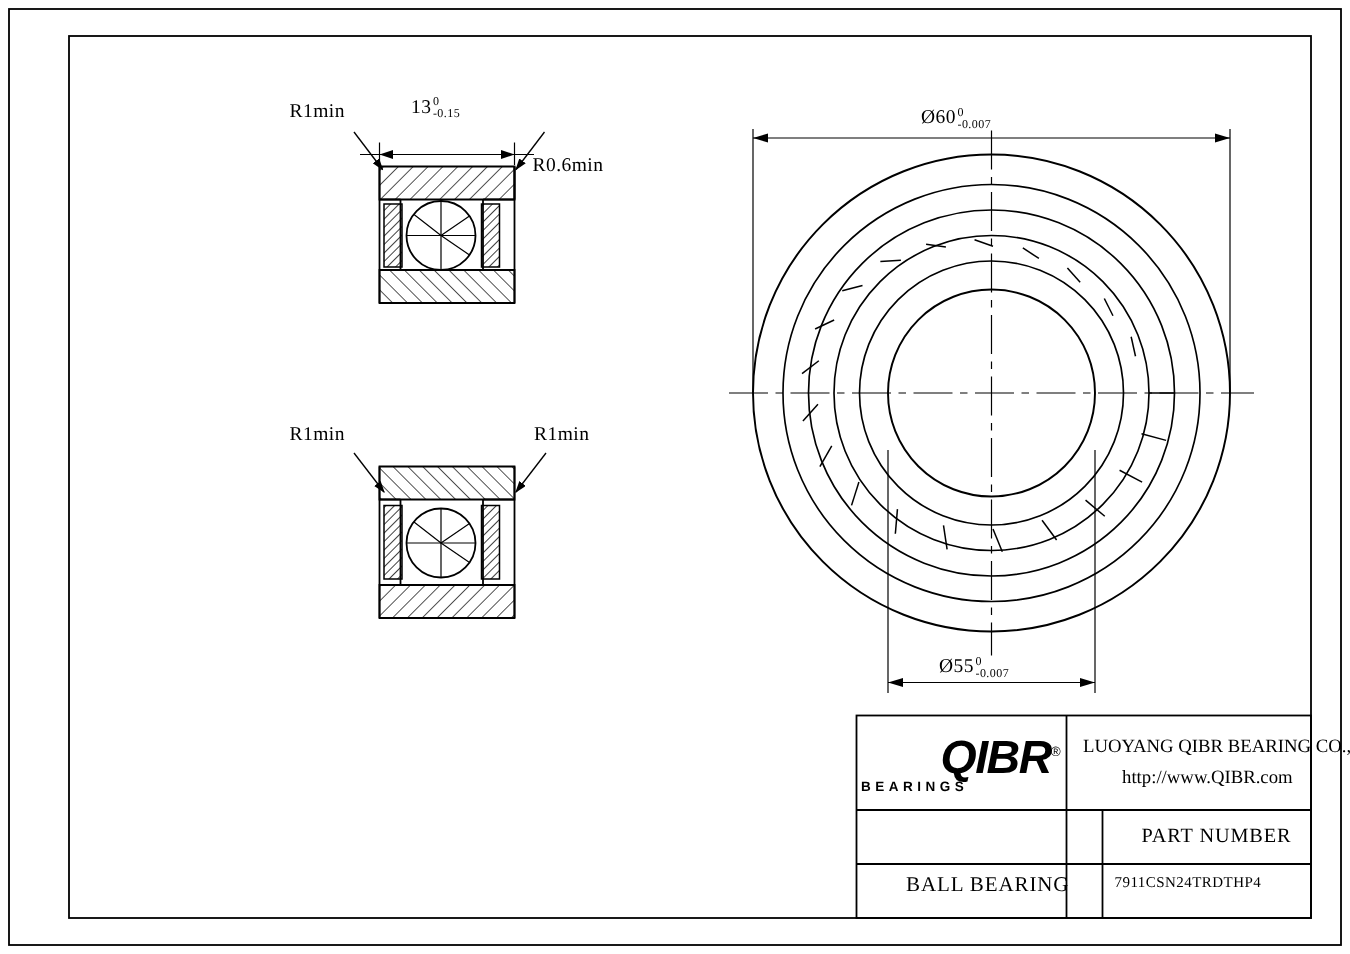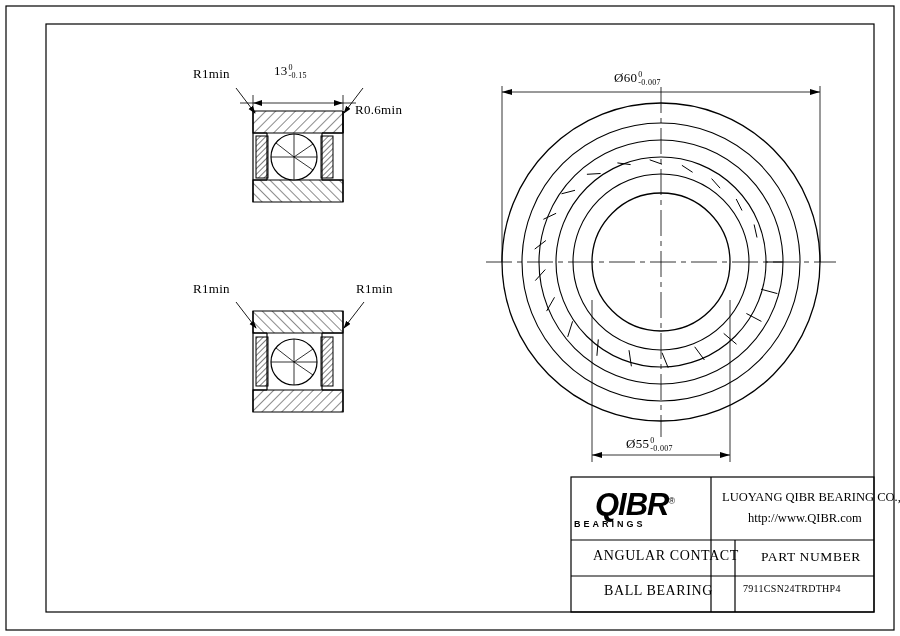--- a/index.html
+++ b/index.html
@@ -54,20 +54,21 @@
     font-family: "Liberation Serif", serif;
     white-space: nowrap;
   }
   .qibr-logo {
     position: absolute;
     font-family: "Liberation Sans", sans-serif;
     font-weight: bold;
     font-style: italic;
     font-size: 31px;
     letter-spacing: -1px;
+    margin-left: 32px;
   }
   .qibr-sub {
     position: absolute;
     font-family: "Liberation Sans", sans-serif;
     font-size: 9px;
     letter-spacing: 3px;
     font-weight: bold;
   }
   .reg {
     font-size: 9px;
@@ -276,19 +277,18 @@
   </div>
 
   <div class="qibr-logo" style="left:595px; top:487px;">
     <span>QIBR</span><span class="reg">®</span>
   </div>
   <div class="qibr-sub" style="left:574px; top:519px;text-align:center;">BEARINGS</div>
 
   <div class="tb-text" style="left:722px; top:490px; font-size:12.5px;">LUOYANG QIBR BEARING CO., LTD</div>
   <div class="tb-text" style="left:748px; top:511px; font-size:12.5px;">http://www.QIBR.com</div>
 
-  <div class="tb-text" style="left:593px; top:548px; font-size:14px; letter-spacing:0.6px;">ANGULAR CONTACT</div>
   <div class="tb-text" style="left:604px; top:583px; font-size:14px; letter-spacing:0.6px;">BALL BEARING</div>
 
   <div class="tb-text" style="left:761px; top:549px; font-size:13.5px; letter-spacing:0.6px;">PART NUMBER</div>
   <div class="tb-text" style="left:743px; top:583px; font-size:10px; letter-spacing:0.3px;">7911CSN24TRDTHP4</div>
 
 </div>
 
 </body></html>

